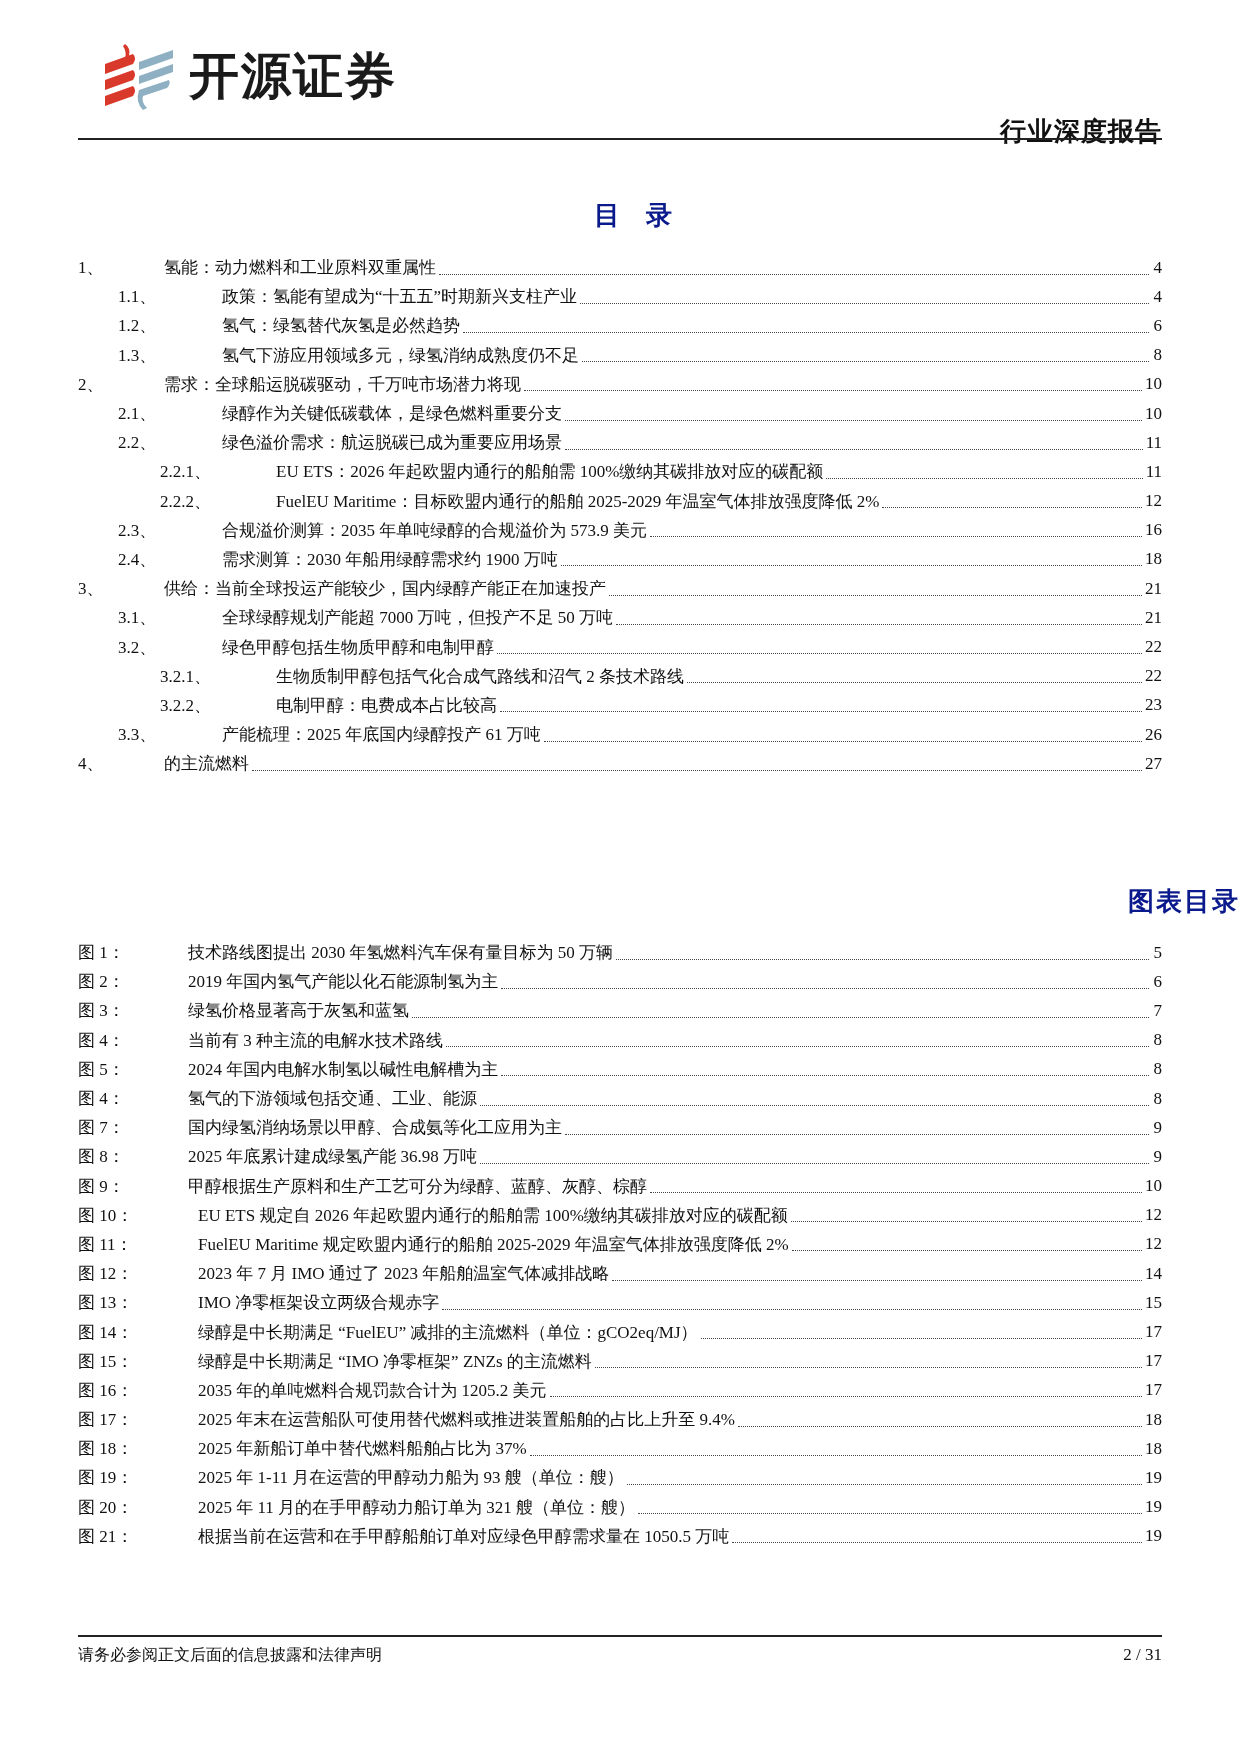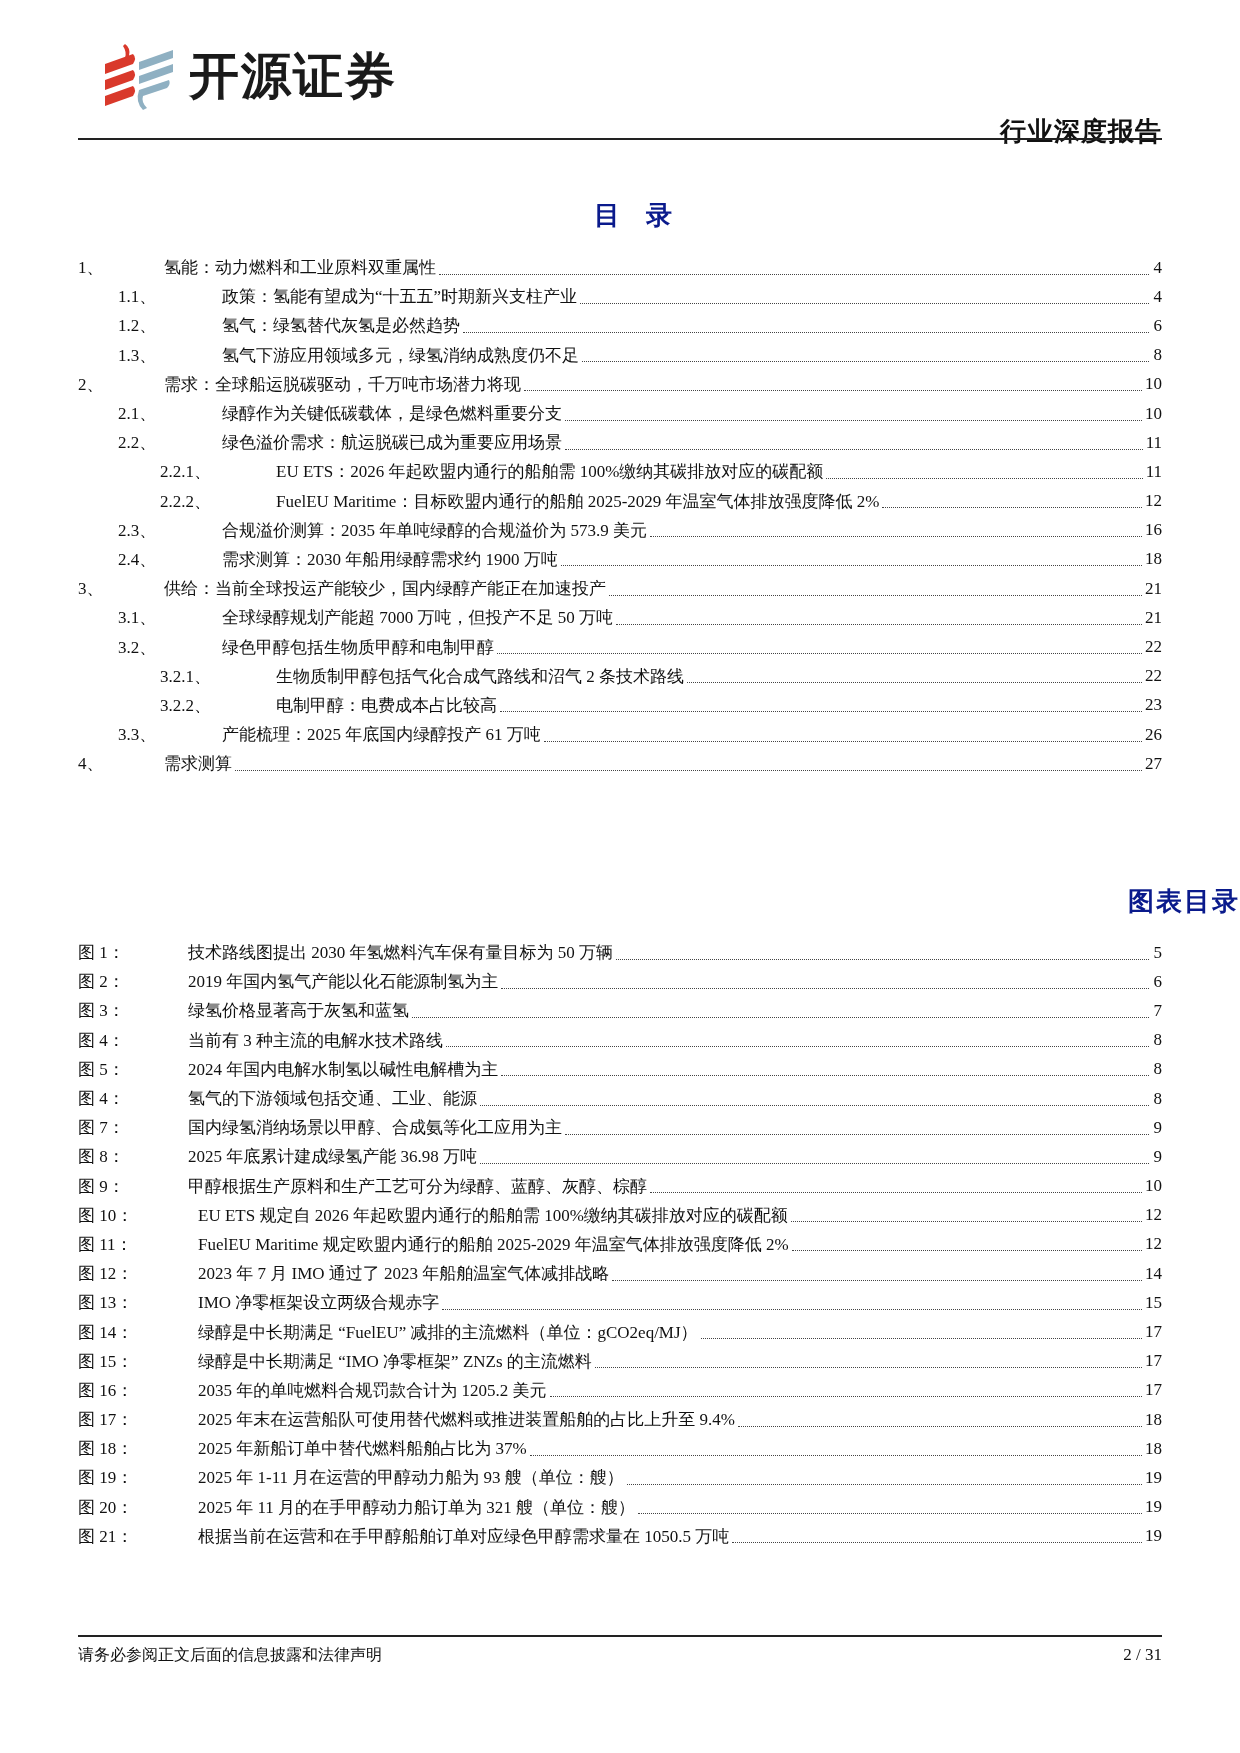--- a/index.html
+++ b/index.html
@@ -166,21 +166,21 @@
         <span class="page-no">23</span>
       </div>
       <div class="row lvl2">
         <span class="num">3.3、</span>
         <span class="label">产能梳理：2025 年底国内绿醇投产 61 万吨</span>
         <span class="dots"></span>
         <span class="page-no">26</span>
       </div>
       <div class="row lvl1">
         <span class="num">4、</span>
-        <span class="label">需求测算</span>
+        <span class="label">的主流燃料</span>
         <span class="dots"></span>
         <span class="page-no">27</span>
       </div>
     </div>
 
   <div class="section-title fig-title">图表目录</div>
   <div class="fig-list" id="fig-list">
       <div class="row fig-row">
         <span class="num">图 1：</span>
         <span class="label">技术路线图提出 2030 年氢燃料汽车保有量目标为 50 万辆</span>

